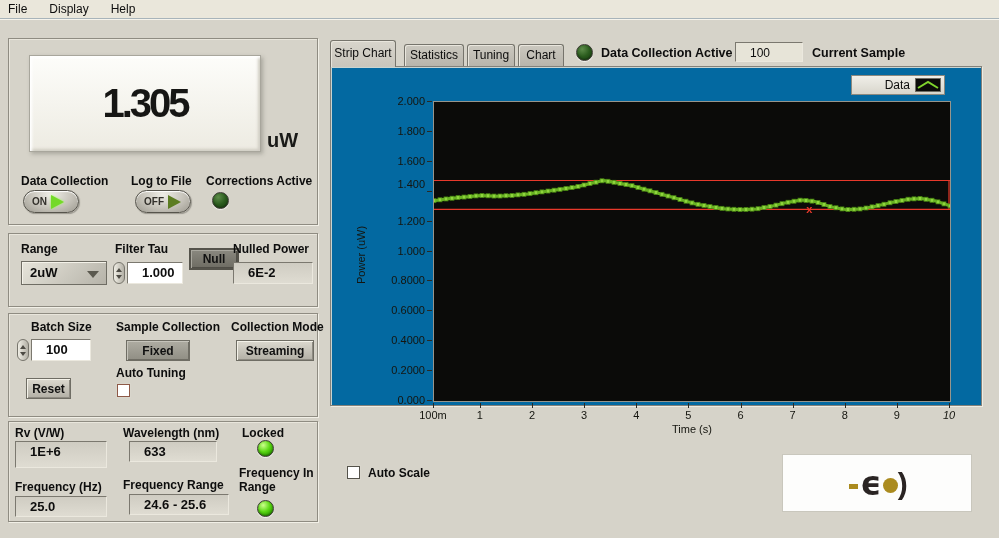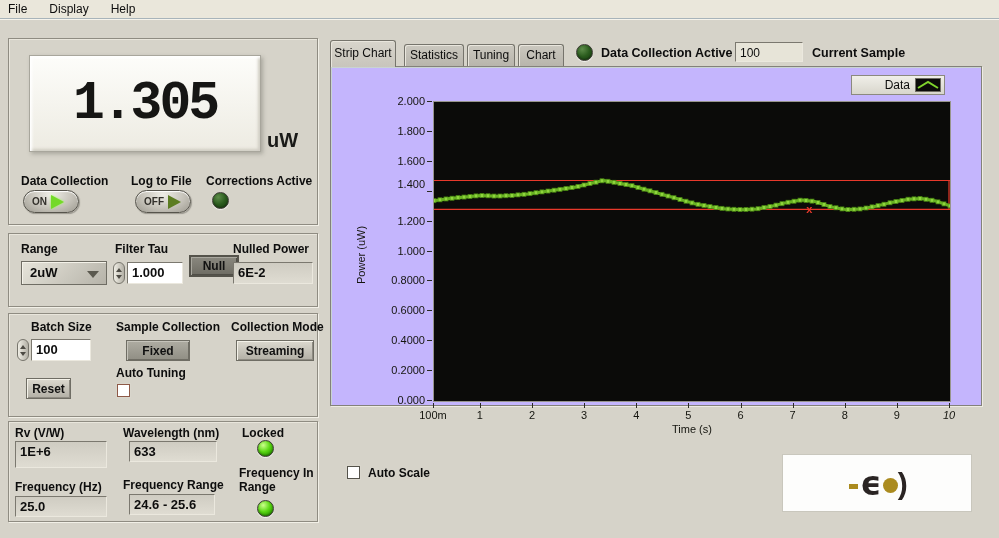--- a/index.html
+++ b/index.html
@@ -30,22 +30,22 @@
   .lbl { position:absolute; font-weight:bold; font-size:12px; white-space:nowrap; }
   
   .lcd {
     position:absolute; left:20px; top:16px; width:232px; height:97px;
     background:linear-gradient(180deg,#fdfdfa,#edebe2);
     border:1px solid #a8a69c;
     box-shadow:inset 2px 2px 3px #ffffff, inset -2px -2px 3px #cfccc2, 2px 2px 4px rgba(90,88,80,.35);
     display:flex; align-items:center; justify-content:center;
   }
   .lcd-value {
-    font-size:53px; font-weight:bold; letter-spacing:-3px; color:#161614;
-    font-family:Liberation Mono, monospace;
+    font-size:40px; font-weight:bold; letter-spacing:-3px; color:#161614;
+    font-family:Liberation Sans, sans-serif;
   }
   .unit { position:absolute; left:258px; top:90px; font-size:20px; font-weight:bold; color:#1a1a18; }
   
   .toggle {
     position:absolute; width:56px; height:23px; border-radius:12px;
     background:radial-gradient(ellipse at 50% 18%, #efeee7 0%, #c6c3ba 55%, #9c998f 100%);
     border:1px solid #56544c;
     box-shadow:1px 1px 1px rgba(70,68,60,.4), inset 0 1px 1px #fff;
     display:flex; align-items:center;
   }
@@ -55,21 +55,21 @@
   .arrow-off { border-left:13px solid #5c7d22; }
   
   .led { position:absolute; width:17px; height:17px; border-radius:50%; border:1px solid #3c3a34; box-shadow:0 1px 1px rgba(255,255,255,.7), inset 0 -1px 2px rgba(0,0,0,.35); }
   .led-on  { background:radial-gradient(circle at 35% 28%, #ccff8c 0%, #5bd813 45%, #2f9e00 78%, #1f7a00 100%); }
   .led-off { background:radial-gradient(circle at 35% 28%, #5d8c49 0%, #2b5c1e 50%, #173f10 100%); }
   
   .field {
     position:absolute; height:22px;
     background:linear-gradient(180deg,#cfccc2,#dfdcd2);
     border:1px solid; border-color:#7b786f #ebe8de #ebe8de #7b786f;
-    font-size:13px; font-weight:bold; line-height:20px; padding-left:4px;
+    font-size:13px; font-weight:bold; line-height:20px; padding-left:14px;
   }
   .field.white { background:#ffffff; }
   .field.cream { background:#e7e4d8; font-weight:normal; font-size:12px; }
   .btn {
     position:absolute;
     background:linear-gradient(180deg,#dcd9cf,#b2afa5);
     border:1px solid #6f6d64;
     box-shadow:inset 1px 1px 0 #f4f2e9, inset -1px -1px 0 #8e8b82;
     font-size:12px; font-weight:bold; text-align:center; color:#111;
     display:flex; align-items:center; justify-content:center; cursor:default;
@@ -107,21 +107,21 @@
     box-shadow:inset 1px 1px 0 #e9e6dd;
     line-height:21px;
   }
   .tab.active {
     background:linear-gradient(180deg,#d8d5cc,#c8c5bc);
     line-height:25px; z-index:5;
   }
   
   .tabcontent {
     position:absolute; left:330px; top:66px; width:652px; height:340px;
-    background:#c4b5fd;
+    background:#0369a1;
     border:1px solid #83817a;
     box-shadow:inset 1px 1px 0 #c9d4d1, 1px 1px 0 #eeece3;
   }
   .legend {
     position:absolute; left:520px; top:8px; width:94px; height:20px;
     background:linear-gradient(180deg,#f0efe9,#d8d6cc);
     border:1px solid #8b897f;
     display:flex; align-items:center; justify-content:flex-end; gap:5px; padding-right:3px;
     font-size:12px;
   }
@@ -185,21 +185,21 @@
     <span class="tri"></span>
   </div>
 
   <span class="lbl" style="left:106px; top:8px;">Filter Tau</span>
   <div class="spin" style="left:104px; top:28px;">
       <i class="up"></i>
       <i class="dn"></i>
     </div>
   <div class="field white" style="left:118px; top:28px; width:56px;">1.000</div>
 
-  <div class="btn dark" style="left:180px; top:21px; width:50px; height:22px;">Null</div>
+  <div class="btn dark" style="left:180px; top:14px; width:50px; height:22px;">Null</div>
 
   <span class="lbl" style="left:224px; top:8px;">Nulled Power</span>
   <div class="field" style="left:224px; top:28px; width:80px;">6E-2</div>
 </div>
 
 <div class="panel" style="left:8px; top:313px; width:310px; height:104px;">
   <span class="lbl" style="left:22px; top:6px;">Batch Size</span>
   <div class="spin" style="left:8px; top:25px;">
       <i class="up"></i>
       <i class="dn"></i>
@@ -225,21 +225,21 @@
   <span class="lbl" style="left:114px; top:4px;">Wavelength (nm)</span>
   <div class="field" style="left:120px; top:19px; width:88px; height:21px;">633</div>
 
   <span class="lbl" style="left:233px; top:4px;">Locked</span>
   <div class="led led-on" style="left:248px; top:18px;"></div>
 
   <span class="lbl" style="left:6px; top:58px;">Frequency (Hz)</span>
   <div class="field" style="left:6px; top:74px; width:92px; height:21px;">25.0</div>
 
   <span class="lbl" style="left:114px; top:56px;">Frequency Range</span>
-  <div class="field" style="left:120px; top:72px; width:86px; height:21px;">24.6 - 25.6</div>
+  <div class="field" style="left:120px; top:72px; width:100px; height:21px;">24.6 - 25.6</div>
 
   <span class="lbl" style="left:230px; top:44px; width:76px; white-space:normal; line-height:14px;">Frequency In Range</span>
   <div class="led led-on" style="left:248px; top:78px;"></div>
 </div>
 
 <div class="tab active" style="left:330px; top:40px; width:66px; height:27px;">Strip Chart</div>
 <div class="tab" style="left:404px; top:44px; width:60px; height:23px;">Statistics</div>
 <div class="tab" style="left:467px; top:44px; width:48px; height:23px;">Tuning</div>
 <div class="tab" style="left:518px; top:44px; width:46px; height:23px;">Chart</div>
 

